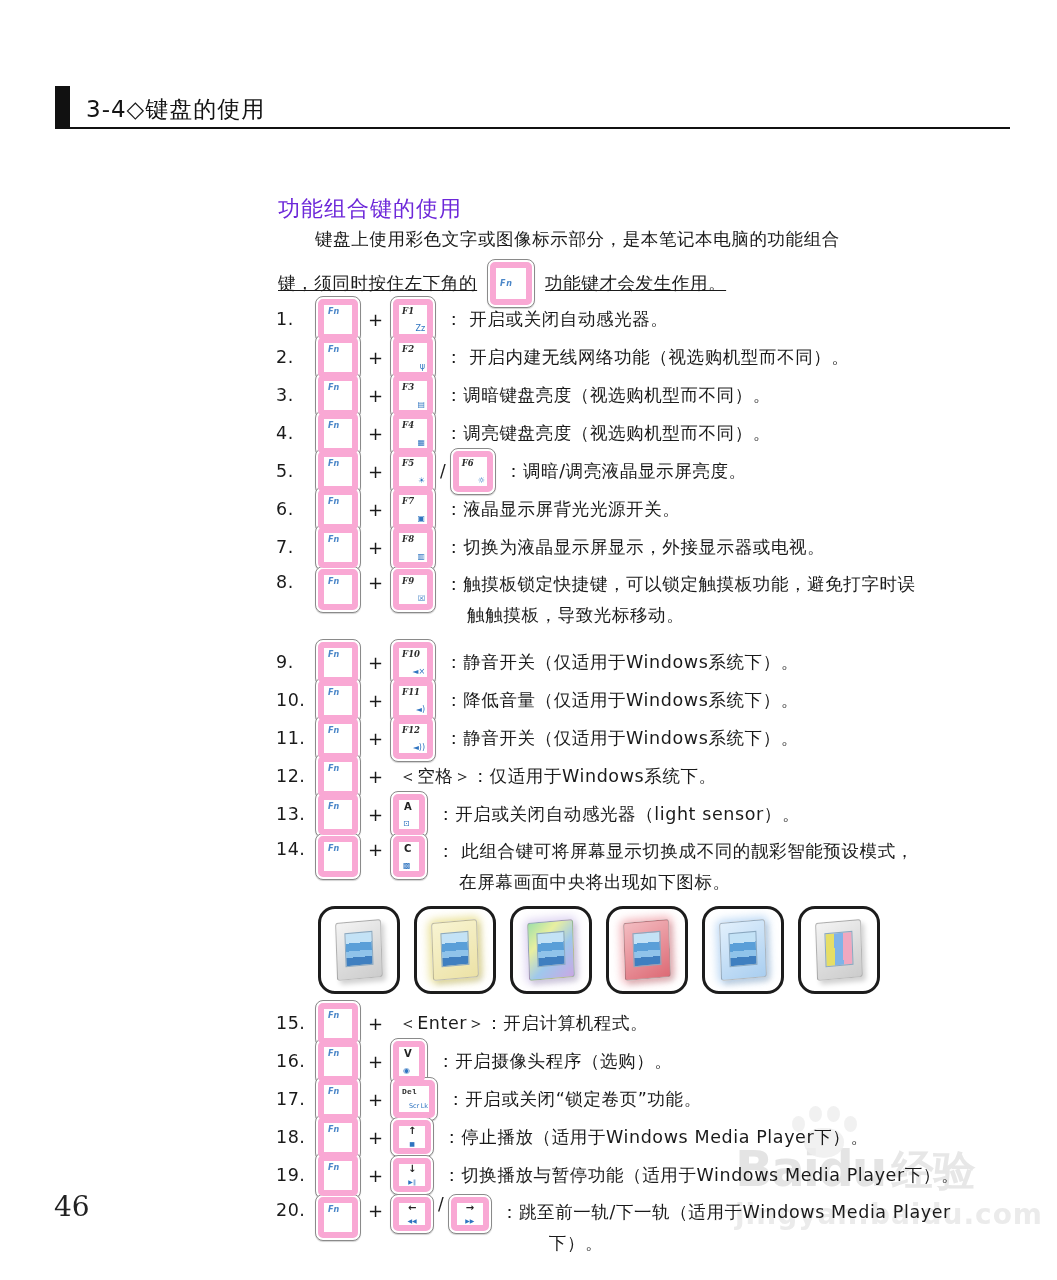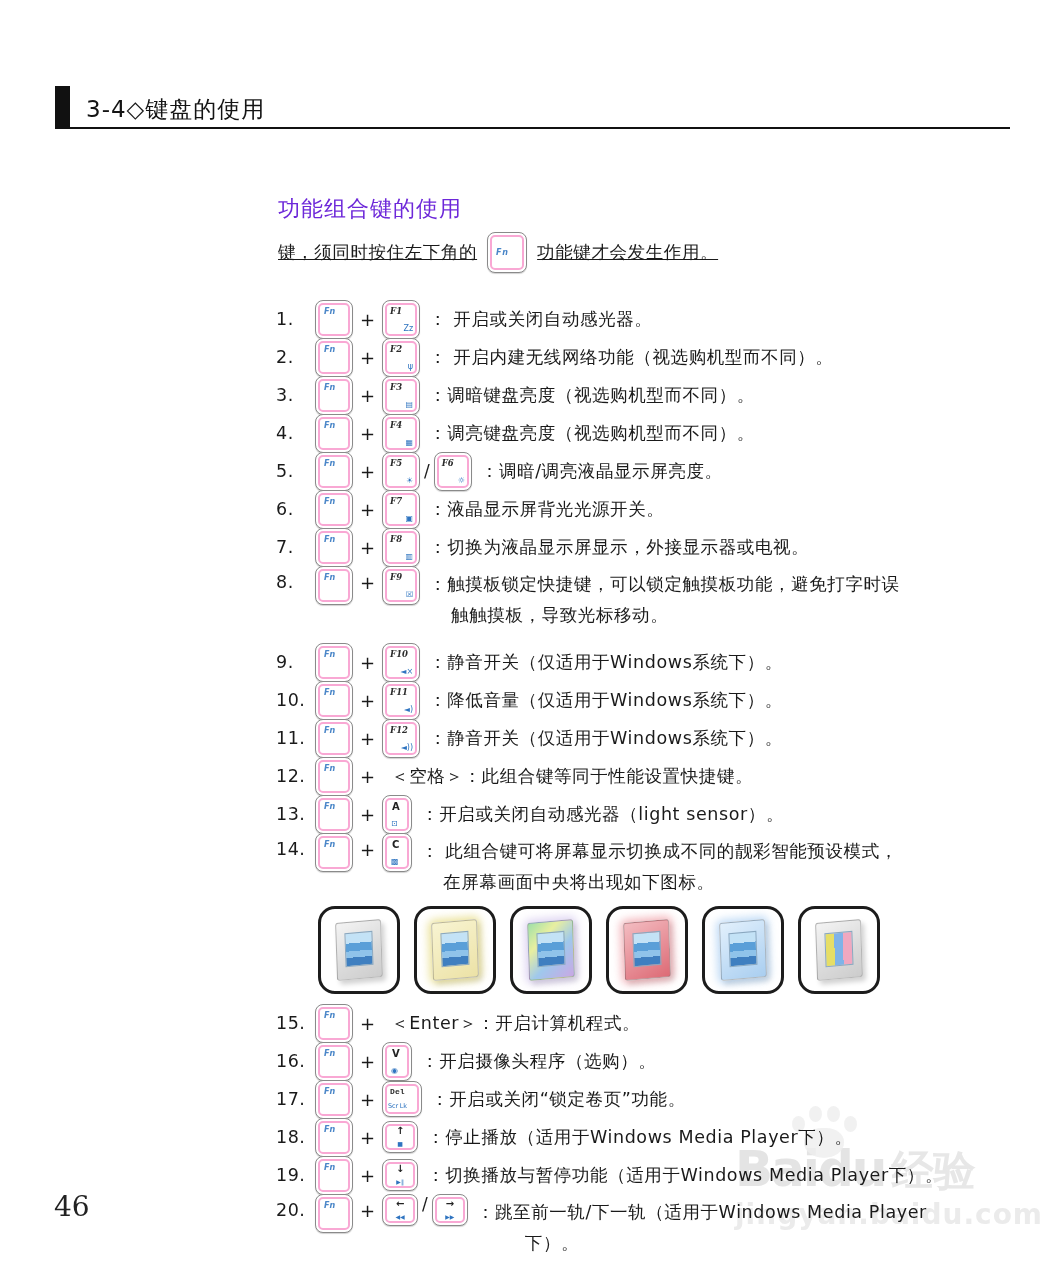--- a/index.html
+++ b/index.html
@@ -14,31 +14,31 @@
   .chap .hline{position:absolute; left:55px; top:41px; width:955px; height:2.4px; background:#111;}
   
   .sec-title{position:absolute; left:278px; top:194px; font-size:22px; color:#6d28d9; letter-spacing:1px; font-weight:500;}
   .intro{position:absolute; left:278px; top:226px; width:665px; font-size:17.5px; line-height:27px;}
   .intro .l1{margin-left:37px; letter-spacing:0.6px;}
   .intro .l2{display:flex; align-items:center; margin-top:6px; letter-spacing:0.6px;text-decoration:underline;}
   .intro .l2 .key{margin:0 10px;}
   
   .key{display:inline-flex; background:#fff; border:1.3px solid #8a8a8a; border-radius:8px; padding:2px;
        box-shadow:0 1px 1px rgba(0,0,0,.18); flex:0 0 auto;}
-  .key .cap{position:relative; border:2px solid #f9a8d4; border-radius:5px; width:28px; height:29px; background:#fff;}
+  .key .cap{position:relative; border:6px solid #f9a8d4; border-radius:5px; width:28px; height:29px; background:#fff;}
   .key.big .cap{width:30px; height:31px;}
   .fn-label{position:absolute; top:2px; left:4px; font-size:8px; font-style:italic; color:#4a86c8; font-weight:600;}
   .f-label{position:absolute; top:1px; left:3px; font-size:8.5px; font-style:italic; font-weight:600; color:#2b2b2b; font-family:"DejaVu Serif","Liberation Serif",serif;}
   .k-icon{position:absolute; bottom:1px; right:2px; font-size:8px; font-style:normal; color:#2f74c0; line-height:9px; white-space:nowrap;}
   .key.lkey .cap{width:20px; height:29px;}
   .lkey .l-label{position:absolute; top:1px; left:5px; font-size:10px; font-weight:700; color:#222;}
   .lkey .k-icon{left:4px; right:auto;}
   .key.dkey .cap{width:30px; height:26px;}
   .dkey .f-label{font-style:normal; font-family:Liberation Mono, monospace; font-size:8px;}
-  .dkey .k-icon{left:1px; right:auto; font-size:6.5px; letter-spacing:-0.2px;}
+  .dkey .k-icon{left:10px; right:auto; font-size:6.5px; letter-spacing:-0.2px;}
   .key.akey .cap{width:26px; height:22px;}
   .akey .a-label{position:absolute; top:-1px; left:0; right:0; text-align:center; font-size:10px; color:#222;}
   .akey .k-icon{left:0; right:0; text-align:center; font-size:6px; bottom:0;}
   
   .list{position:absolute; left:276px; top:300px; width:690px; z-index:1;}
   .row{display:flex; align-items:center; height:38px; font-size:17.5px;}
   .row .num{width:39px; flex:0 0 auto; letter-spacing:0.5px;}
   .row .plus{margin:0 7px; font-size:18px;}
   .row .slash{margin:0 4px; font-size:17px;}
   .row .desc{margin-left:9px; letter-spacing:0.6px; white-space:nowrap;}
@@ -102,20 +102,21 @@
 
   <div class="chap">
     <div class="vbar"></div>
     <div class="chap-title">3-4◇键盘的使用</div>
     <div class="hline"></div>
   </div>
 
   <div class="sec-title">功能组合键的使用</div>
 
   <div class="intro">
+    <div class="l1">键盘上使用彩色文字或图像标示部分，是本笔记本电脑的功能组合</div>
     <div class="l2">
       <span>键，须同时按住左下角的</span>
       <span class="key big">
           <span class="cap">
             <i class="fn-label">Fn</i>
           </span>
         </span>
       <span>功能键才会发生作用。</span>
     </div>
   </div>
@@ -317,21 +318,21 @@
     </div>
 
     <div class="row">
       <span class="num">12.</span>
       <span class="key">
           <span class="cap">
             <i class="fn-label">Fn</i>
           </span>
         </span>
       <span class="plus">+</span>
-      <span class="desc">＜空格＞：此组合键等同于性能设置快捷键。</span>
+      <span class="desc">＜空格＞：仅适用于Windows系统下。</span>
     </div>
 
     <div class="row">
       <span class="num">13.</span>
       <span class="key">
           <span class="cap">
             <i class="fn-label">Fn</i>
           </span>
         </span>
       <span class="plus">+</span>

